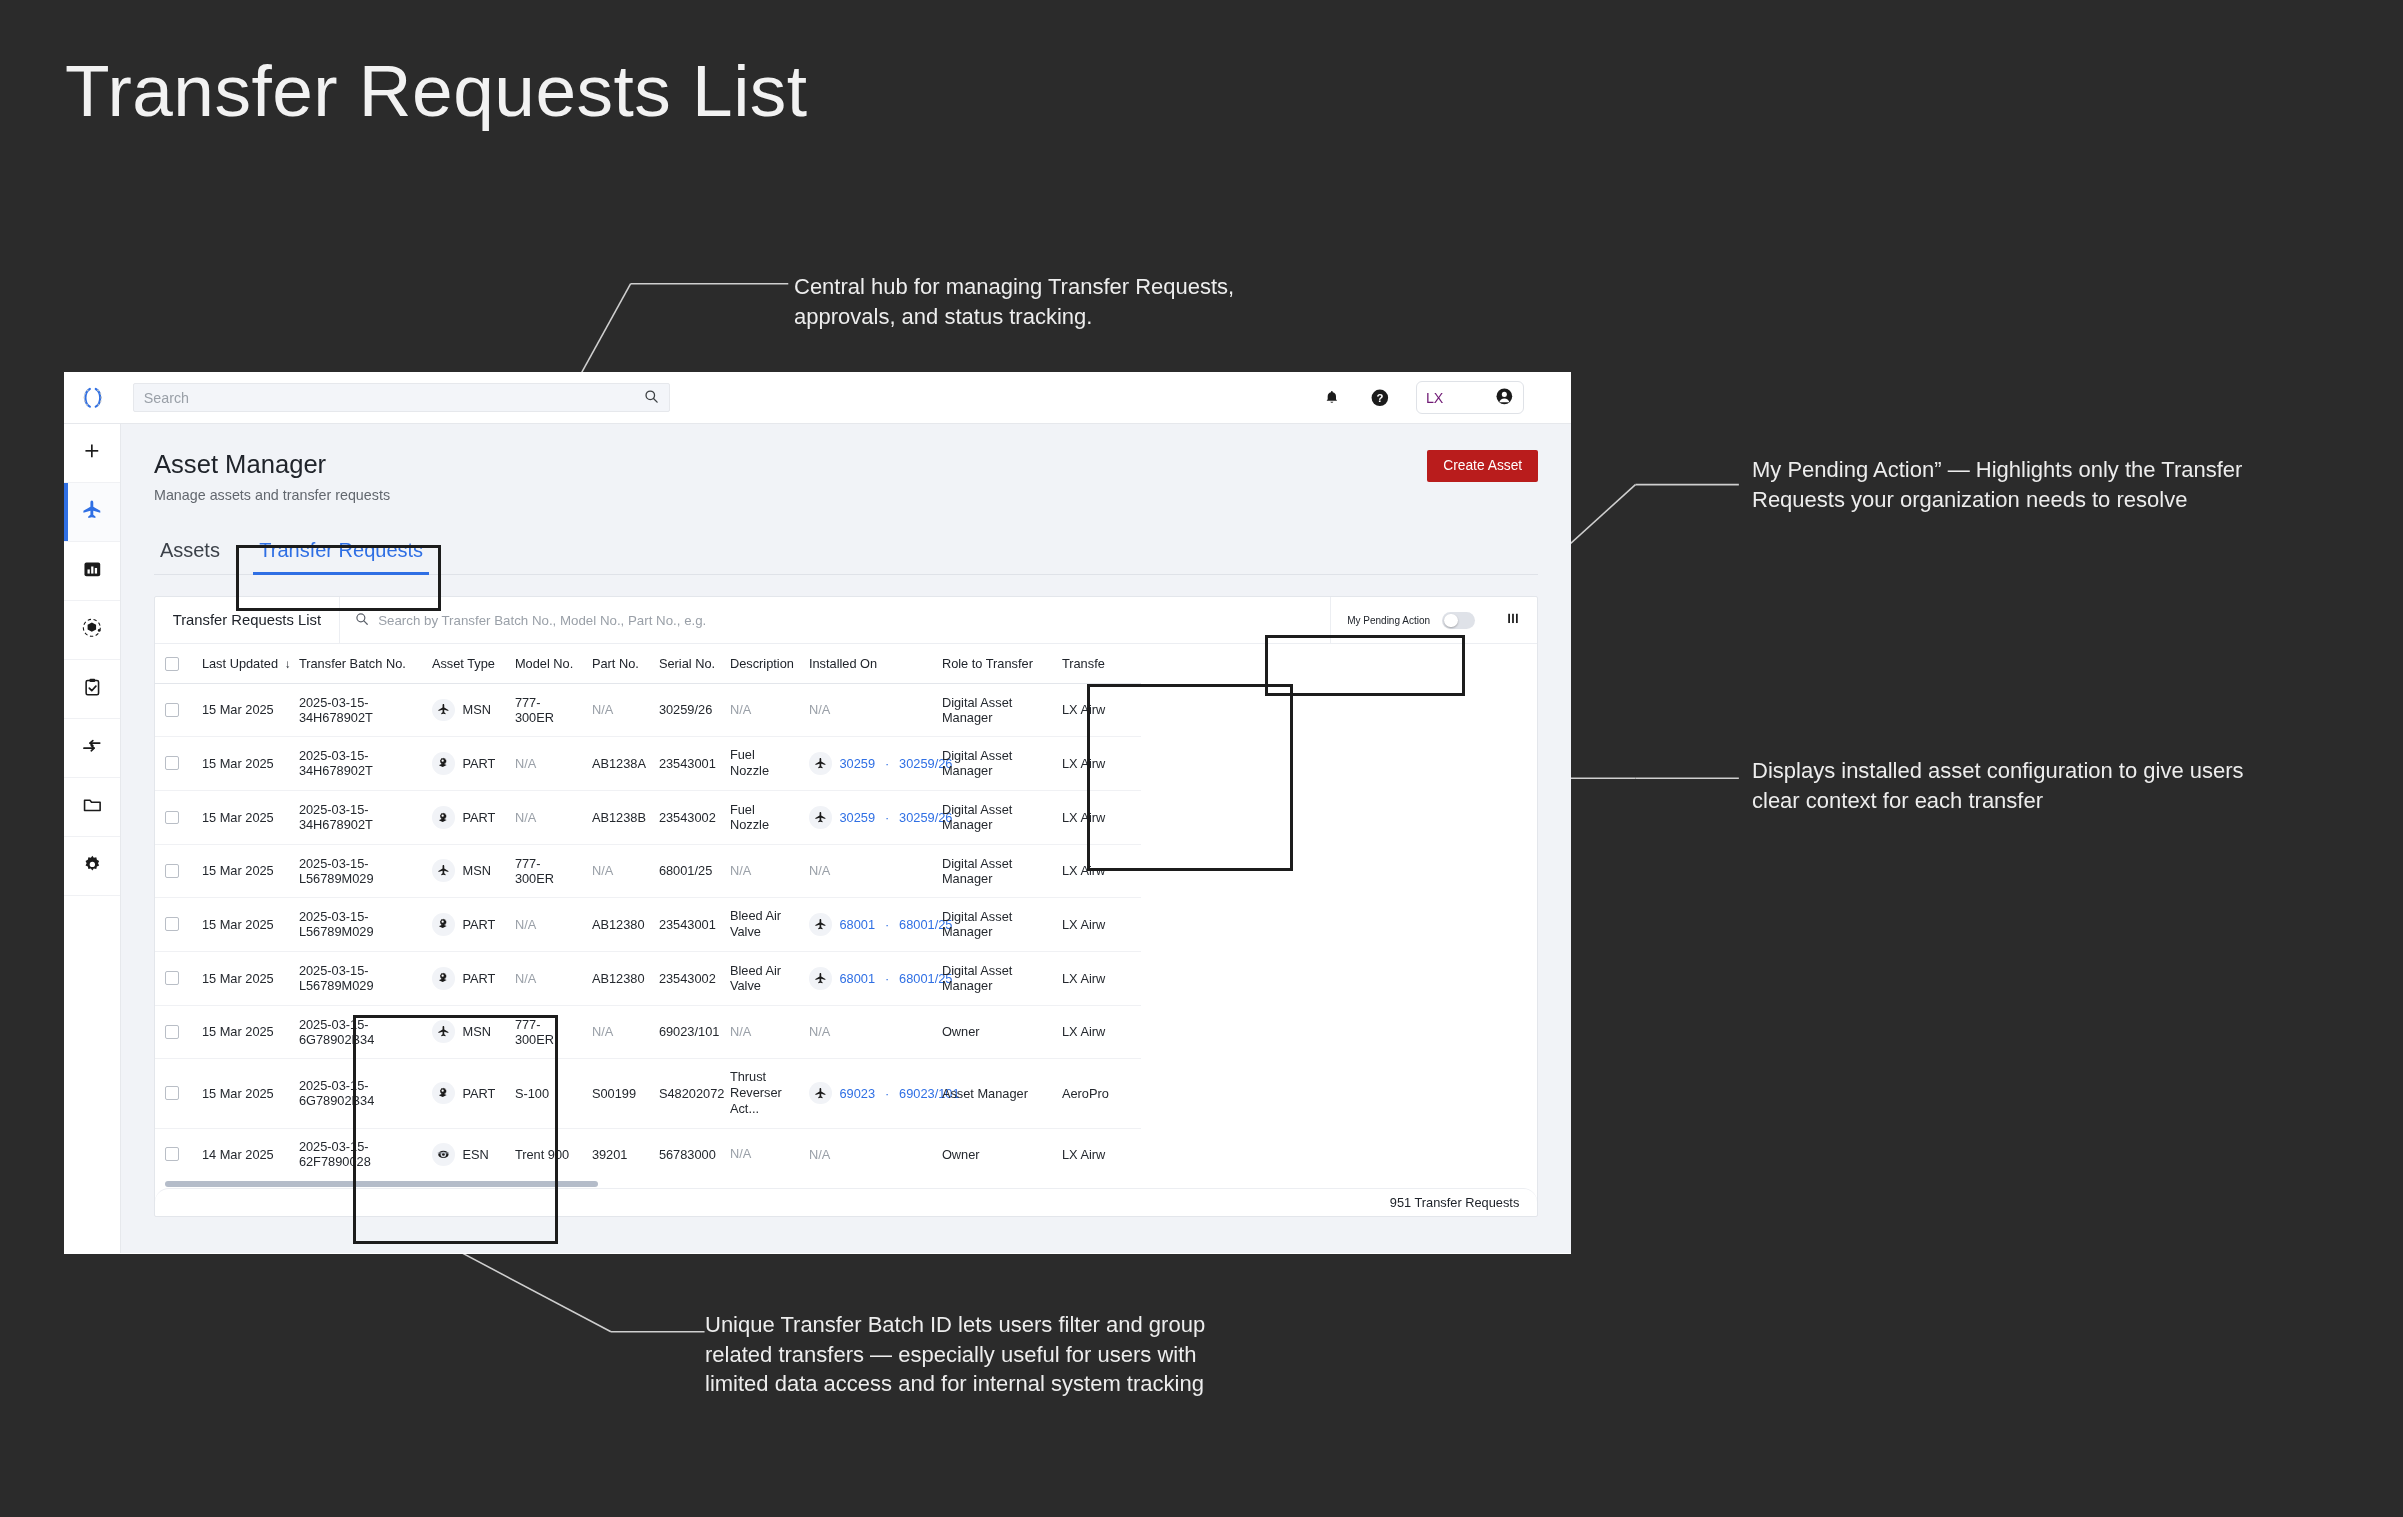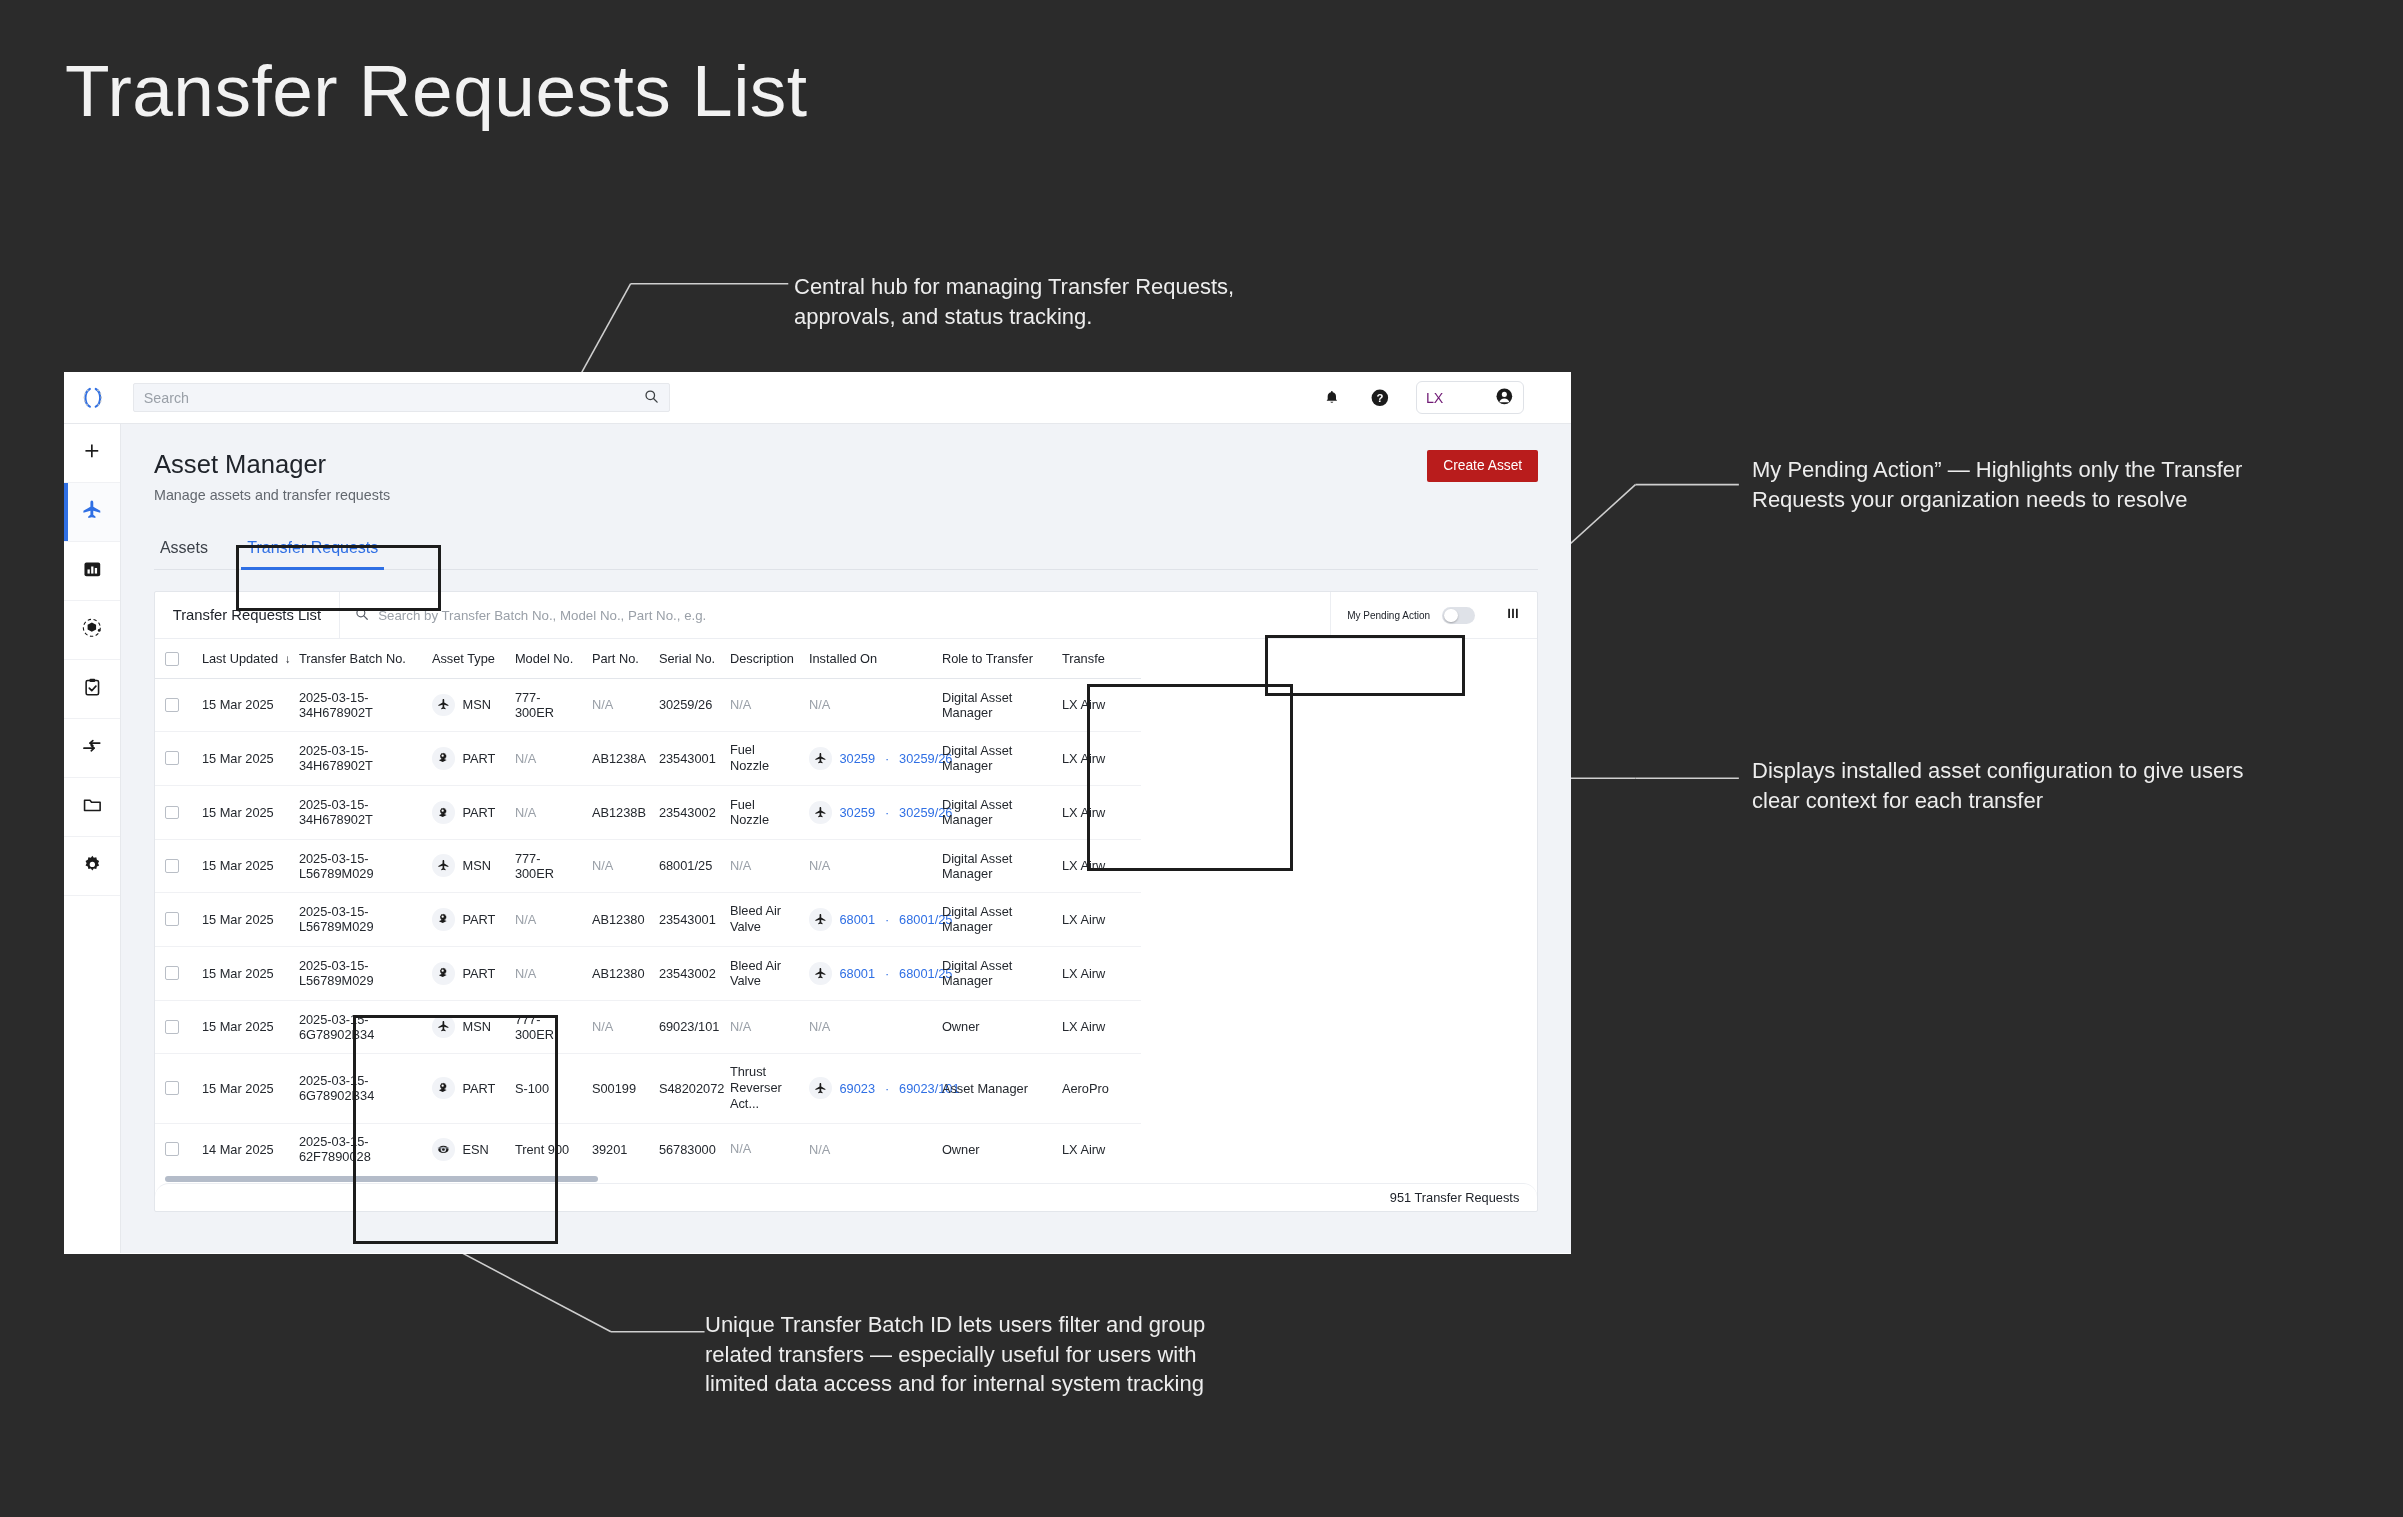--- a/index.html
+++ b/index.html
@@ -86,21 +86,21 @@
     background: #b91c1c; color: #fff; border: 0; border-radius: 2px;
     font-family: "Liberation Sans", sans-serif;
     font-size: 13.8px; padding: 8.9px 15.8px; cursor: pointer; white-space: nowrap;
   }
 
   .tabs {
     margin: 25.6px 33px 0 33px; display: flex; gap: 27.6px;
     border-bottom: 1px solid #dfe2e8;
   }
   .tab {
-    font-size: 16px; color: #3c4149; padding: 9.9px 5.9px 11.8px 5.9px;
+    font-size: 20px; color: #3c4149; padding: 9.9px 5.9px 11.8px 5.9px;
     cursor: pointer; position: relative; white-space: nowrap; text-align: center;
   }
   .tab.active { color: #2f6fe4; }
   .tab.active::after {
     content: ""; position: absolute; left: 0; right: 0; bottom: -1px; height: 3px; background: #2f6fe4;
   }
 
   
   .card {
     margin: 21.7px 33px 0 33px; background: #fff;

